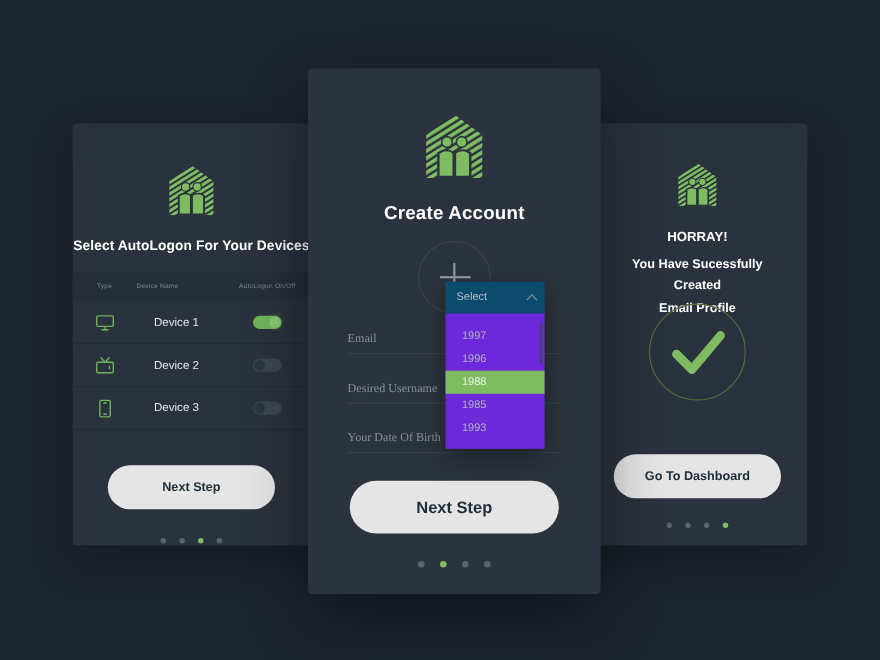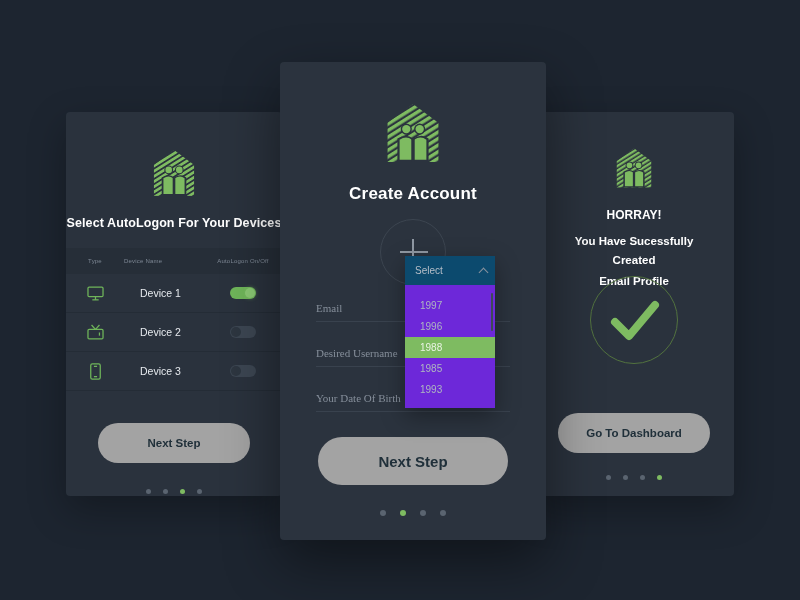--- a/index.html
+++ b/index.html
@@ -93,21 +93,21 @@
   .switch.on { background:#6fb55a; }
   .switch.on .knob {
     left:auto; right:1px;
     background:#8ac873;
     box-shadow:0 0 4px rgba(120,190,95,.75);
   }
 
   
   .btn {
     display:block;
-    background:#a3a3a3;
+    background:#e5e5e5;
     color:#20303a;
     border:none; border-radius:24px;
     font-family:"Liberation Sans", sans-serif;
     font-weight:bold;
     cursor:pointer;
     text-align:center;
   }
   .btn-left {
     width:152px; height:40px; font-size:11.5px;
     margin:32px auto 0;

